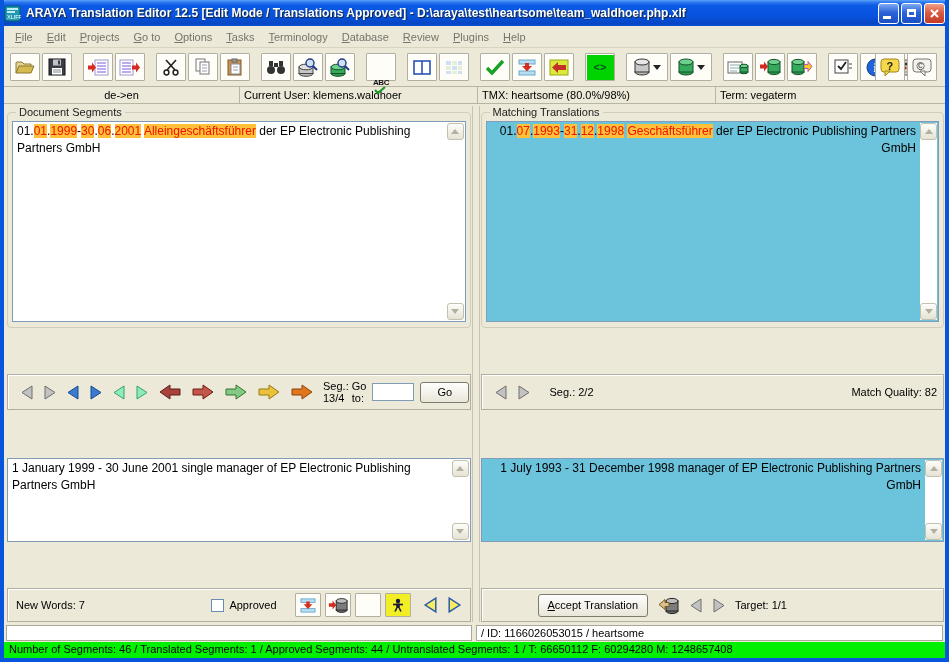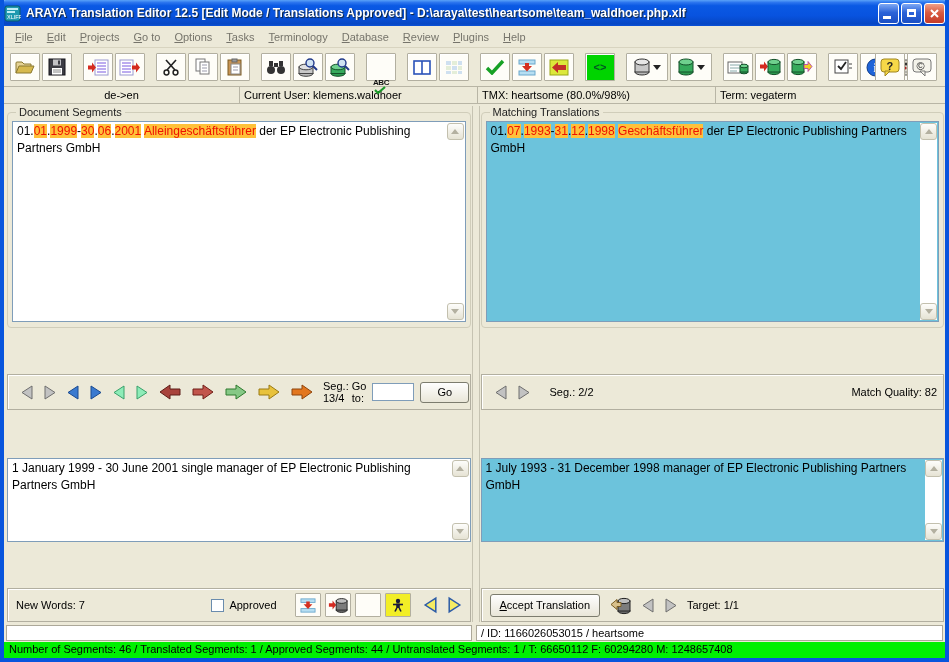--- a/index.html
+++ b/index.html
@@ -48,39 +48,39 @@
   .scell.c3{width:238px;}
   .scell.c4{flex:1;border-right:none;}
   
   .main{flex:1;display:flex;padding:2px 1px 2px 3px;min-height:0;}
   .col{display:flex;flex-direction:column;min-width:0;flex:1;gap:44px;}
   .splitter{flex:0 0 8px;border-left:1px solid #c6c3b2;border-right:1px solid #c6c3b2;margin:0 1px;background:var(--beige);}
   fieldset.groupbox{flex:0 0 222px;border:1px solid #d0cdba;border-radius:4px;margin:0;padding:3px 4px 5px 4px;display:flex;min-height:0;}
   fieldset.groupbox legend{font-size:11px;color:#222;padding:0 3px;margin-left:4px;}
   .textarea{position:relative;border:1px solid var(--edit_border);background:#fff;flex:1;font-size:12px;line-height:17px;
     padding:1px 22px 1px 4px;overflow:hidden;min-height:0;}
-  .textarea.match{background:var(--match_bg);}
+  .textarea.match{background:var(--match_bg);text-align:right;}
   .textarea .hl{background:var(--highlight_bg);color:var(--highlight_text);}
   .ta2{flex:1;margin:2px 0 2px 0;}
   .vscroll{position:absolute;top:1px;bottom:1px;right:1px;width:17px;background:#fff;display:flex;flex-direction:column;justify-content:space-between;}
   .sbtn{height:17px;background:linear-gradient(180deg,#fdfdfb,#e6e3d4);border:1px solid #c3c0ae;border-radius:3px;
     display:flex;align-items:center;justify-content:center;}
   .chev-up{width:0;height:0;border-left:4px solid transparent;border-right:4px solid transparent;border-bottom:5px solid #b3b0a0;}
   .chev-dn{width:0;height:0;border-left:4px solid transparent;border-right:4px solid transparent;border-top:5px solid #b3b0a0;}
   .navrow{flex:0 0 36px;border:1px solid #b2afa0;background:var(--beige);margin:2px 0;display:flex;align-items:center;
     padding:0 6px 0 12px;font-size:11px;box-shadow:inset 1px 1px 0 #fff;}
   .navrow .gap{width:10px;}
   .nava{margin-right:9px;display:flex;align-items:center;}
   .bottomrow{flex:0 0 34px;border:1px solid #b2afa0;background:var(--beige);display:flex;align-items:center;
     padding:0 8px;font-size:11px;box-shadow:inset 1px 1px 0 #fff;}
   .gotoinput{width:42px;height:18px;border:1px solid var(--edit_border);background:#fff;margin:0 6px;font-size:11px;padding:0 2px;}
   .gobtn{height:21px;padding:0 16px;font-size:11px;background:linear-gradient(180deg,#fefefe,#e9e6d8);
     border:1px solid #7c7c6e;border-radius:3px;}
   .xpbtn{height:23px;padding:0 9px;font-size:11px;background:linear-gradient(180deg,#fefefe,#e9e6d8);
-    border:1px solid #7c7c6e;border-radius:3px;margin-right:10px;white-space:nowrap;}
+    border:1px solid #7c7c6e;border-radius:3px;margin-right:10px;white-space:nowrap;margin-left:48px;}
   .checkbox{width:13px;height:13px;border:1px solid #6a8cae;background:#fff;display:inline-block;margin-right:5px;vertical-align:-2px;}
   .mini{width:26px;height:24px;background:#fefdf8;border:1px solid #b2afa0;border-radius:1px;display:flex;align-items:center;justify-content:center;margin-left:4px;}
   .mini.yellow{background:#f2ee26;}
   .spacer{flex:1;}
   
   .statusstrip{height:18px;flex:0 0 18px;display:flex;padding:1px 2px;background:var(--beige);}
   .spanel{background:#fff;border:1px solid #aca899;font-size:11px;padding:1px 4px 0 4px;white-space:nowrap;overflow:hidden;}
   .spanel.l{flex:1;margin-right:4px;}
   .spanel.r{width:467px;}
   .summarybar{height:16px;flex:0 0 16px;background:var(--summary_bg);font-size:11px;color:#000;padding:1px 0 0 5px;white-space:nowrap;overflow:hidden;}

